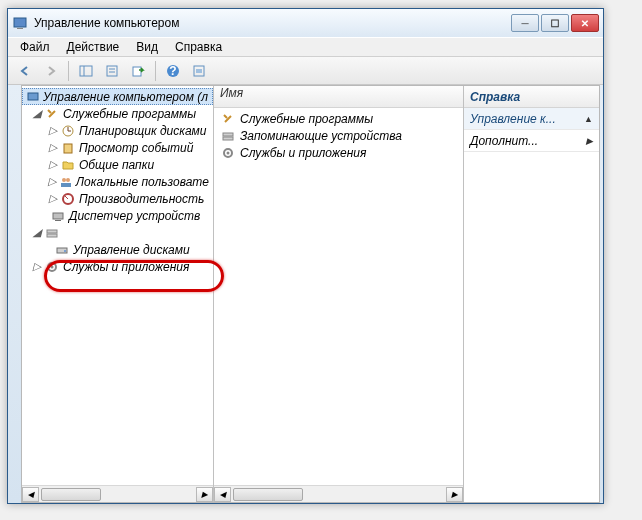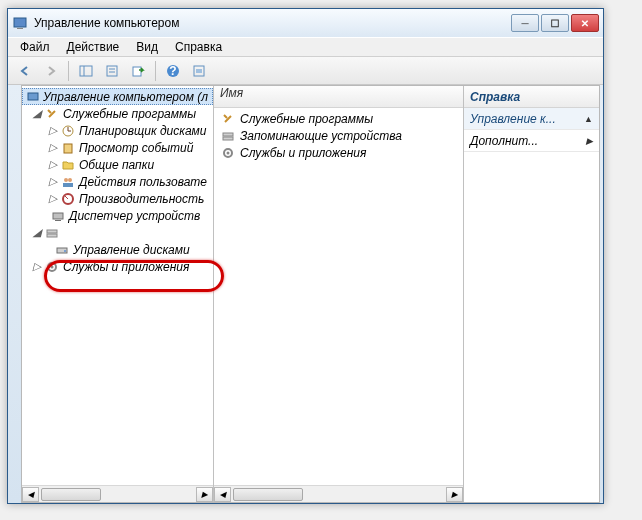--- a/index.html
+++ b/index.html
@@ -213,21 +213,21 @@
         </div>
         <div class="node" style="padding-left:24px">
           <span class="tw">▷</span>
           <span class="ticon">
               <svg width="14" height="14">
                 <circle cx="5" cy="5" r="2" fill="#e0a070"></circle>
                 <circle cx="9" cy="5" r="2" fill="#e0a070"></circle>
                 <rect x="2" y="8" width="10" height="4" fill="#6090c0"></rect>
               </svg>
             </span>
-          <span>Действия пользовате</span>
+          <span>Локальные пользовате</span>
         </div>
         <div class="node" style="padding-left:24px">
           <span class="tw">▷</span>
           <span class="ticon">
               <svg width="14" height="14">
                 <circle cx="7" cy="7" r="5" fill="none" stroke="#b04040" stroke-width="2"></circle>
                 <line x1="7" y1="7" x2="4" y2="4" stroke="#b04040"></line>
               </svg>
             </span>
           <span>Производительность</span>

